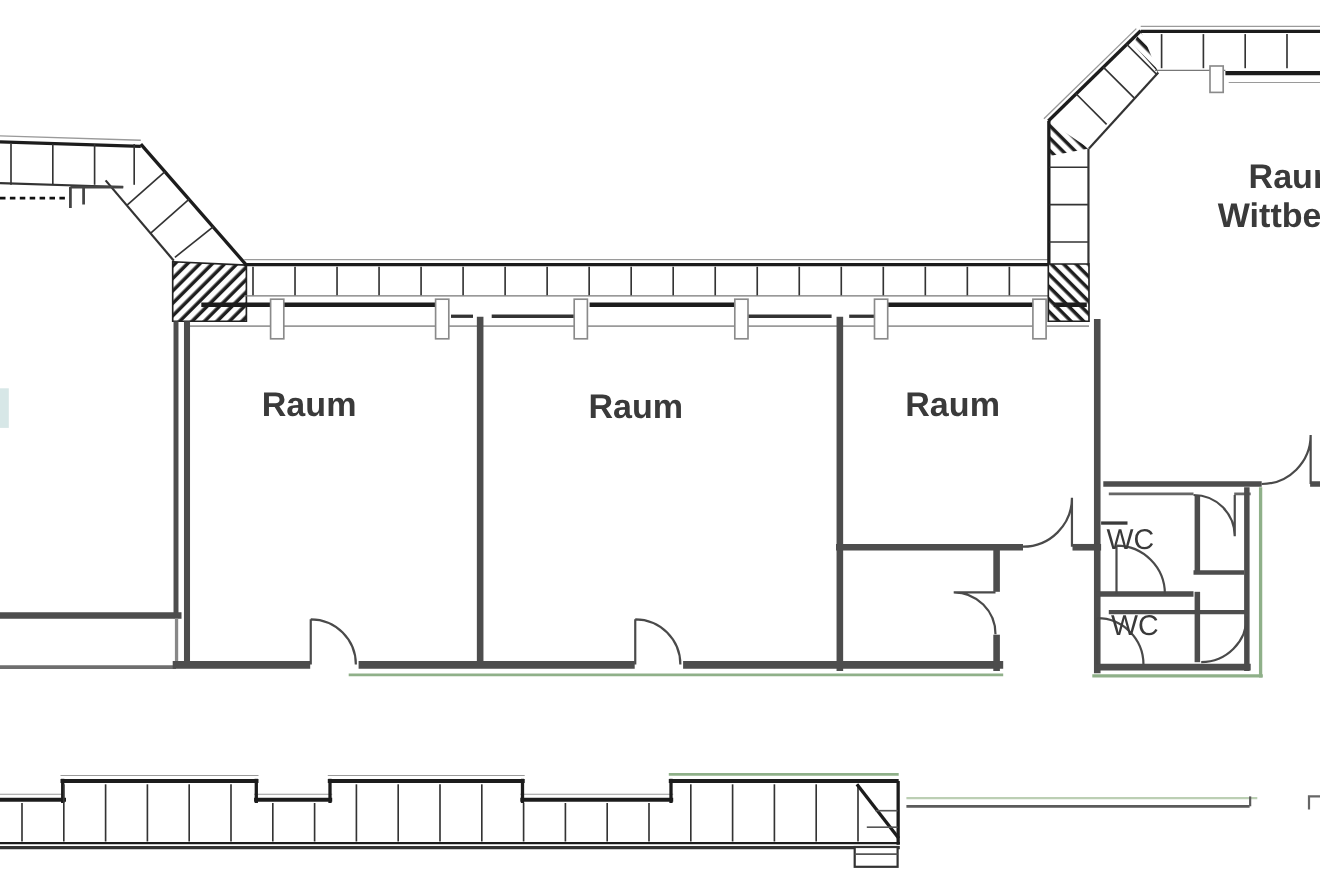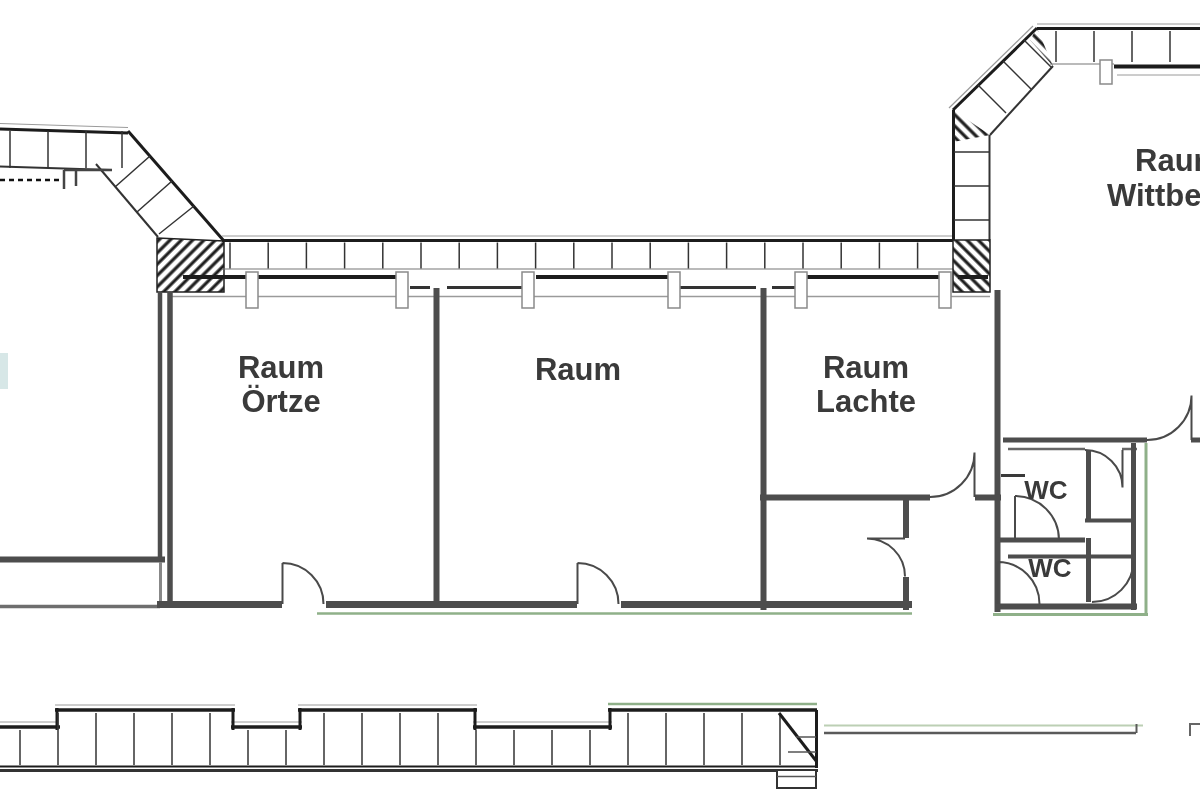--- a/index.html
+++ b/index.html
@@ -7,21 +7,21 @@
   #plan-svg{position:absolute;left:0;top:0;}
   .k1{stroke:var(--band,#1c1c1c);}
   .k2{stroke:#333;}
   .w{stroke:var(--wall,#4d4d4d);}
   .w2{stroke:#6e6e6e;}
   .t{stroke:var(--thin,#9a9a9a);}
   .g{stroke:var(--green,#8fb089);}
   .gl{stroke:var(--greenl,#bccfb4);}
   .d{stroke:var(--door,#4a4a4a);fill:none;}
   .room-label{position:absolute;color:var(--text,#3a3a3a);font-weight:700;font-size:31px;line-height:34px;text-align:center;white-space:nowrap;}
-  .wc-label{position:absolute;color:var(--text,#3a3a3a);font-weight:700;font-size:26px;line-height:26px;text-align:center;}
+  .wc-label{position:absolute;color:var(--text,#3a3a3a);font-weight:400;font-size:26px;line-height:26px;}
 </style>
 </head>
 <body>
 
 <div id="stage">
 
 <svg id="plan-svg" width="1200" height="800" viewBox="0 0 1200 800">
   <defs>
     <pattern id="hatchL" patternUnits="userSpaceOnUse" width="8" height="8" patternTransform="rotate(45)">
       <line x1="2" y1="0" x2="2" y2="8" stroke="#1e1e1e" stroke-width="3.2"></line>
@@ -239,27 +239,25 @@
     <line x1="824" y1="733" x2="1136" y2="733" stroke="#5a5a5a" stroke-width="2.5"></line>
     <line x1="1136.5" y1="724" x2="1136.5" y2="733" stroke="#5a5a5a" stroke-width="2"></line>
     <path d="M1190,736 V724 H1200" fill="none" stroke="#666" stroke-width="2"></path>
   </g>
 
   <rect x="0" y="353" width="8" height="36" fill="#d7e7e7"></rect>
 </svg>
 
 <div class="room-label" style="left:181px;top:351px;width:200px;">
   <div>Raum</div>
-  <div>Örtze</div>
 </div>
 <div class="room-label" style="left:478px;top:353px;width:200px;">
   <div>Raum</div>
 </div>
 <div class="room-label" style="left:766px;top:351px;width:200px;">
   <div>Raum</div>
-  <div>Lachte</div>
 </div>
 <div class="room-label" style="left:1135px;top:144px;">Raum</div>
 <div class="room-label" style="left:1107px;top:179px;">Wittbec</div>
 <div class="wc-label" style="left:1006px;top:477px;width:80px;">WC</div>
 <div class="wc-label" style="left:1010px;top:555px;width:80px;">WC</div>
 
 </div>
 
 </body></html>

